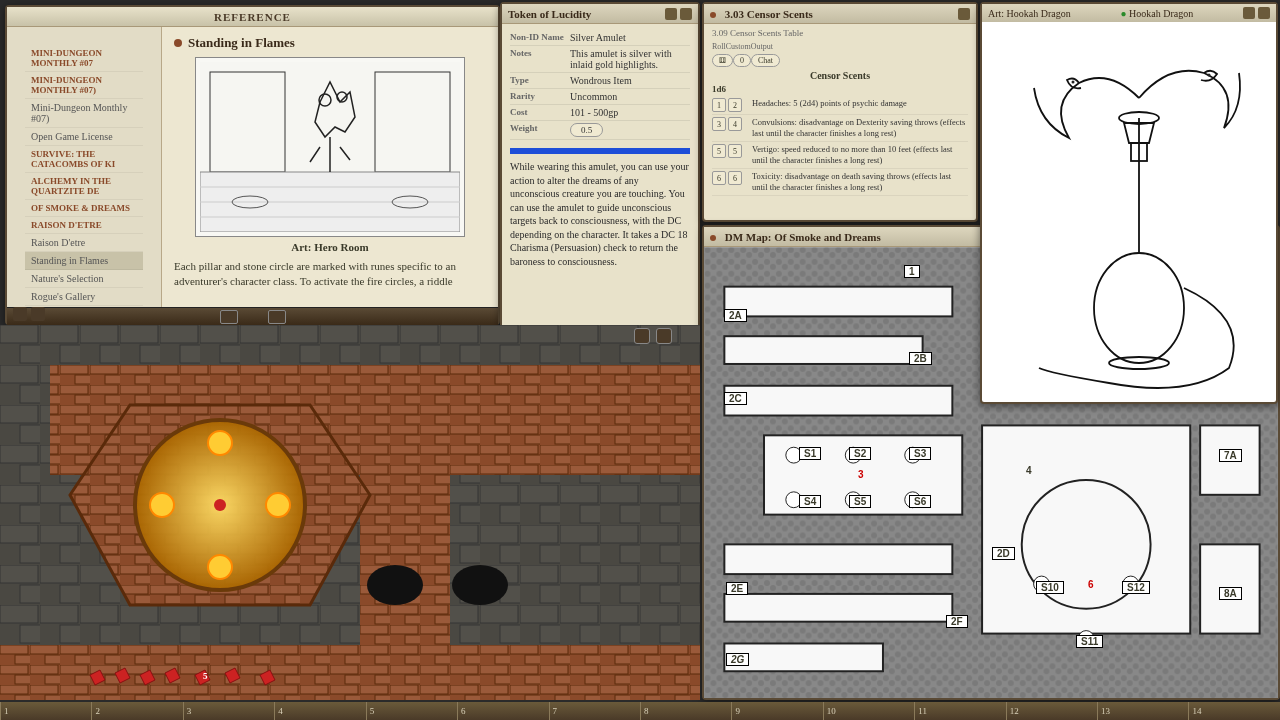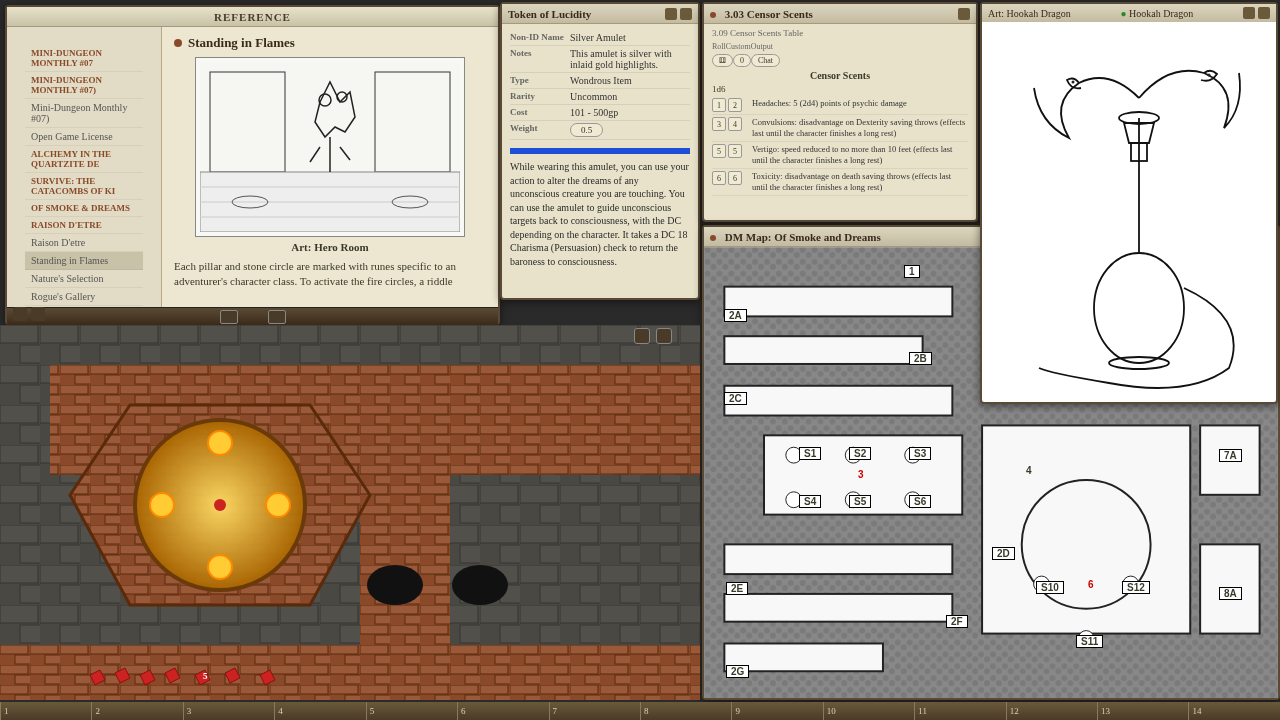--- a/index.html
+++ b/index.html
@@ -19,41 +19,41 @@
 .hero-img { width:270px; height:180px; margin:0 auto 4px; background:#f8f8f4; border:1px solid #888; display:flex; align-items:center; justify-content:center; }
 .hero-img svg { width:260px; height:170px; }
 .caption { text-align:center; font-weight:bold; font-size:11px; margin-bottom:6px; }
 .ref-text { font-size:11px; line-height:1.4; color:#3a3a2a; }
 .ref-footer { height:18px; background:linear-gradient(#5a4a35,#3a2a18); border-top:1px solid #222; display:flex; align-items:center; justify-content:center; gap:30px; }
 .ref-footer .nav-btn { width:18px; height:14px; background:#4a3a28; border:1px solid #888; border-radius:2px; }
 .ref-bottom-icons { position:absolute; left:6px; bottom:2px; display:flex; gap:4px; }
 .icon-small { width:14px; height:14px; background:#4a3a28; border-radius:2px; }
 
 
-.token-panel { position:absolute; left:500px; top:2px; width:200px; height:298px; background:#e8e2ca; border:2px solid #5a4a35; border-radius:4px; box-shadow:0 2px 8px rgba(0,0,0,0.5); }
+.token-panel { position:absolute; left:500px; top:2px; width:200px; height:370px; background:#e8e2ca; border:2px solid #5a4a35; border-radius:4px; box-shadow:0 2px 8px rgba(0,0,0,0.5); }
 .panel-header { height:20px; background:linear-gradient(#ddd6be,#c2bba2); border-bottom:1px solid #a89878; display:flex; align-items:center; padding:0 6px; justify-content:space-between; }
 .panel-header .title { font-weight:bold; font-size:11px; color:#3a2a1a; }
 .panel-header .controls { display:flex; gap:3px; }
 .hdr-icon { width:12px; height:12px; background:#6a5a3a; border-radius:2px; }
 .token-body { padding:6px 8px; font-size:10px; }
 .token-row { display:flex; padding:2px 0; border-bottom:1px solid rgba(0,0,0,0.08); }
 .token-label { width:60px; font-weight:bold; color:#666; font-size:9px; }
 .token-val { flex:1; color:#333; }
 .pill { display:inline-block; padding:1px 10px; border:1px solid #999; border-radius:10px; background:#f0ead2; font-size:9px; }
 .token-desc { margin-top:8px; font-size:10px; line-height:1.35; color:#2a2a2a; border-top:6px solid #1d4ed8; padding-top:6px; }
 
 
 .censor-panel { position:absolute; left:702px; top:2px; width:276px; height:220px; background:#e8e2ca; border:2px solid #5a4a35; border-radius:4px; box-shadow:0 2px 8px rgba(0,0,0,0.5); }
 .censor-body { padding:4px 8px; font-size:9px; }
 .censor-sub { font-size:9px; color:#666; margin-bottom:4px; }
 .censor-toolbar { display:flex; margin-bottom:3px; align-items:center; }
 .censor-toolbar .lbl { font-size:8px; color:#666; }
 .tb-btn { padding:1px 6px; border:1px solid #999; border-radius:8px; background:#f0ead2; font-size:8px; }
 .censor-table-title { text-align:center; font-weight:bold; font-size:10px; margin:3px 0; }
-.censor-head { display:flex; font-weight:normal; font-size:9px; margin-bottom:2px; }
+.censor-head { display:flex; font-weight:bold; font-size:9px; margin-bottom:2px; }
 .censor-head .c1 { width:40px; }
 .censor-row { display:flex; padding:2px 0; border-bottom:1px solid rgba(0,0,0,0.06); font-size:8.5px; line-height:1.3; }
 .censor-row .dice { width:40px; display:flex; gap:2px; }
 .censor-row .txt { flex:1; color:#333; }
 .die-box { width:14px; height:14px; border:1px solid #999; background:#f0ead2; border-radius:2px; text-align:center; line-height:13px; font-size:8px; }
 
 
 .dmmap-panel { position:absolute; left:702px; top:225px; width:578px; height:475px; background:#888; border:2px solid #5a4a35; border-radius:4px; box-shadow:0 2px 8px rgba(0,0,0,0.5); }
 .dmmap-body { position:relative; width:100%; height:calc(100% - 20px); background:#9a9a9a; overflow:hidden; }
 .dmmap-body svg { width:100%; height:100%; }
@@ -80,22 +80,22 @@
 <body>
 
 <div class="reference-panel">
   <div class="reference-header">REFERENCE</div>
   <div class="ref-body">
     <div class="ref-sidebar" id="ref-sidebar">
         <div class="ref-item header">MINI-DUNGEON MONTHLY #07</div>
         <div class="ref-item header">MINI-DUNGEON MONTHLY #07)</div>
         <div class="ref-item ">Mini-Dungeon Monthly #07)</div>
         <div class="ref-item ">Open Game License</div>
+        <div class="ref-item header">SURVIVE: THE CATACOMBS OF KI</div>
         <div class="ref-item header">ALCHEMY IN THE QUARTZITE DE</div>
-        <div class="ref-item header">SURVIVE: THE CATACOMBS OF KI</div>
         <div class="ref-item header">OF SMOKE &amp; DREAMS</div>
         <div class="ref-item header">RAISON D'ETRE</div>
         <div class="ref-item ">Raison D'etre</div>
         <div class="ref-item sel">Standing in Flames</div>
         <div class="ref-item ">Nature's Selection</div>
         <div class="ref-item ">Rogue's Gallery</div>
         <div class="ref-item ">Arcane Connection</div>
         <div class="ref-item ">Villainous Visitation</div>
         <div class="ref-item header">TOUSSAINT'S TERRIBLE TOLL</div>
       </div>
@@ -319,21 +319,21 @@
     <div class="map-label" style="left:95px;top:248px;">S4</div>
     <div class="map-label" style="left:145px;top:248px;">S5</div>
     <div class="map-label" style="left:205px;top:248px;">S6</div>
     <div class="map-label" style="left:288px;top:300px;">2D</div>
     <div class="map-label" style="left:22px;top:335px;">2E</div>
     <div class="map-label" style="left:332px;top:334px;">S10</div>
     <div class="map-label" style="left:380px;top:332px;border:none;background:none;color:#c00;">6</div>
     <div class="map-label" style="left:418px;top:334px;">S12</div>
     <div class="map-label" style="left:242px;top:368px;">2F</div>
     <div class="map-label" style="left:372px;top:388px;">S11</div>
-    <div class="map-label" style="left:22px;top:418px;">2G</div>
+    <div class="map-label" style="left:22px;top:406px;font-style:italic;">2G</div>
     <div class="map-label" style="left:318px;top:218px;border:none;background:none;">4</div>
     <div class="map-label" style="left:515px;top:202px;">7A</div>
     <div class="map-label" style="left:515px;top:340px;">8A</div>
   </div>
 </div>
 
 <div class="battle-map">
   <svg viewBox="0 0 700 375">
     <rect width="700" height="375" fill="#44423c"></rect>
     <defs>

